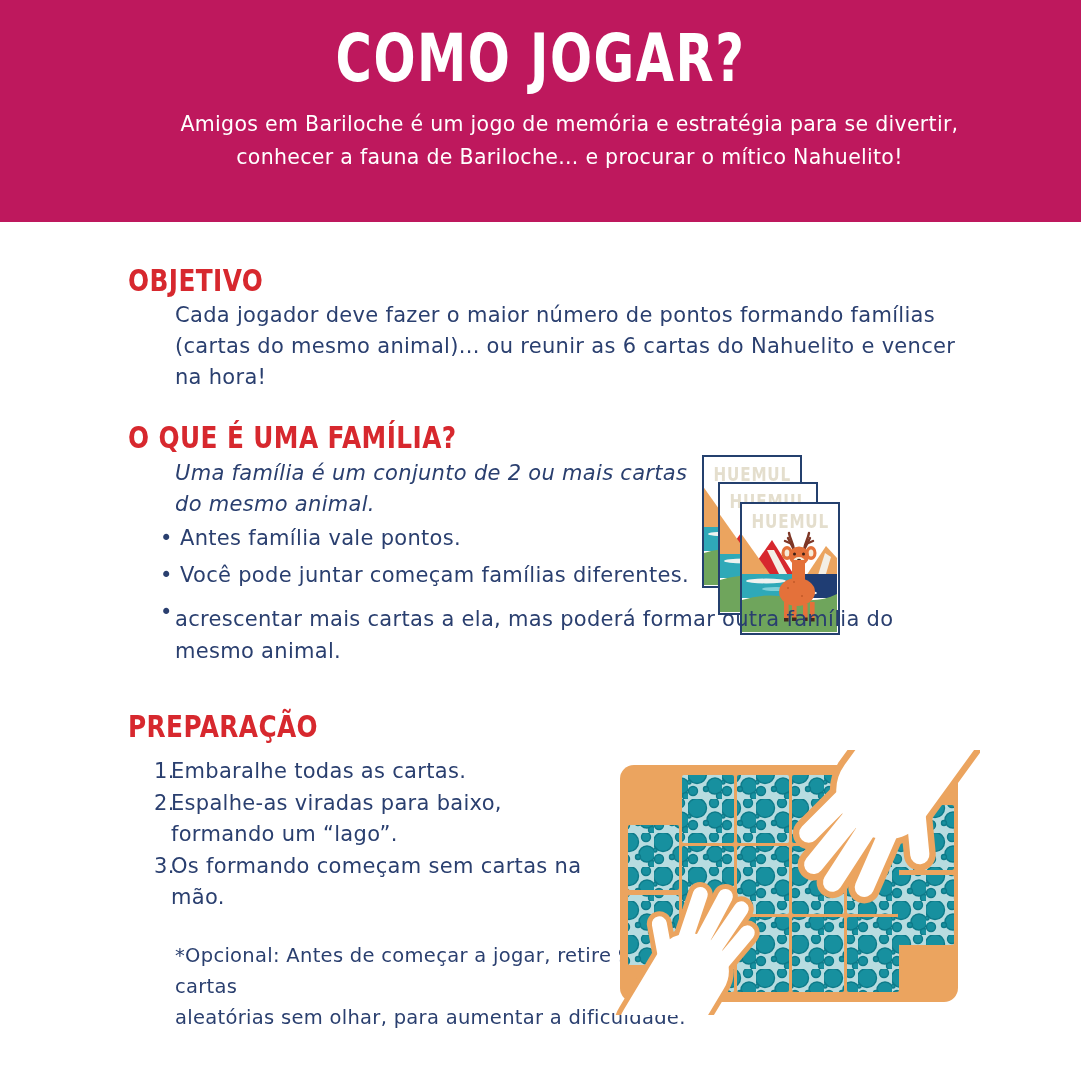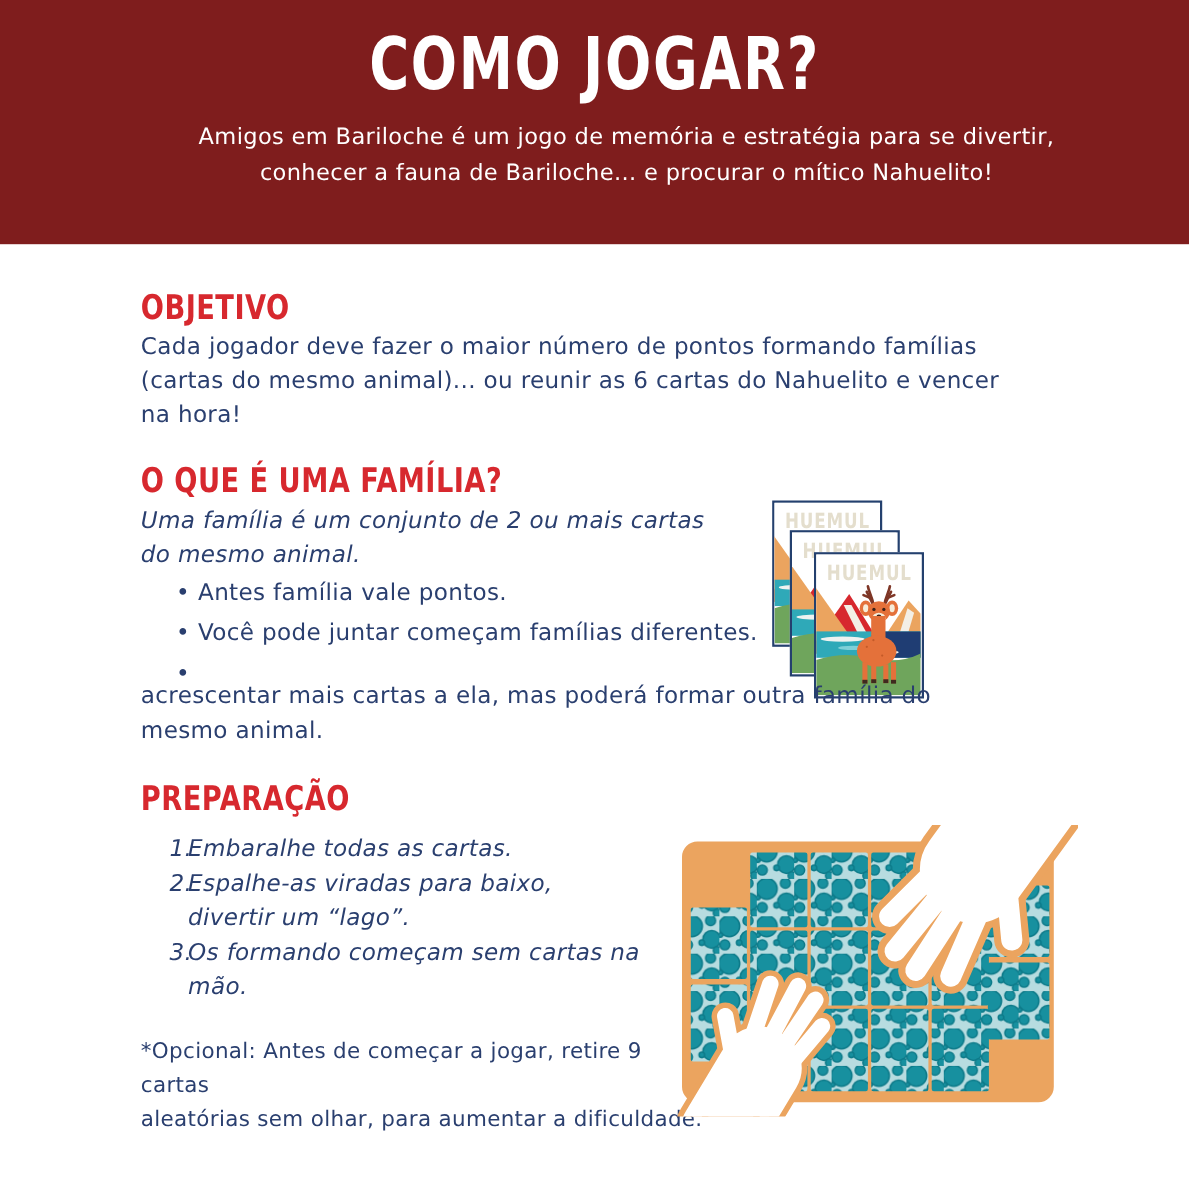--- a/index.html
+++ b/index.html
@@ -5,48 +5,48 @@
   html,body{margin:0;padding:0;}
   body{
     width:1081px;height:1081px;position:relative;overflow:hidden;
     background:#ffffff;
     font-family:"DejaVu Sans",sans-serif;
   }
   .abs{position:absolute;}
   h1,h2,p,ul,ol,li{margin:0;padding:0;}
 
   
-  .banner{left:0;top:0;width:1081px;height:222px;background:#7f1d1d;}
+  .banner{left:0;top:0;width:1081px;height:222px;background:#be185d;}
   .title{
     left:0;top:24px;width:1081px;text-align:center;color:#ffffff;
     font-size:66px;font-weight:bold;letter-spacing:2px;line-height:70px;
     transform:scaleX(.75);white-space:nowrap;
   }
   .subtitle{
     left:0;top:108px;width:1081px;text-align:center;color:#ffffff;
     font-size:20.5px;line-height:33px;letter-spacing:.3px;white-space:pre-line;padding-left:29px;
   }
 
   
   .h2red{
     color:#d7282e;font-size:31px;font-weight:bold;letter-spacing:.5px;
     transform:scaleX(.8);transform-origin:left center;white-space:nowrap;
     display:inline-block;
   }
-  .navy{color:#2a3f6f;}
+  .navy{color:#2a3f6f;margin-left:47px;}
   .bodytext{font-size:21px;line-height:31px;letter-spacing:.3px;white-space:pre-line;}
 
   
   .bullets{list-style:none;left:128px;top:523px;width:640px;}
   .bullets li{position:relative;padding-left:52px;margin-bottom:6px;
     font-size:21px;line-height:31px;letter-spacing:.3px;color:#2a3f6f;}
   .bullets li .dot{position:absolute;left:32px;top:0;}
 
   
-  .steps{list-style:none;counter-reset:step;left:128px;top:756px;width:560px;font-style:italic;}
+  .steps{list-style:none;counter-reset:step;left:128px;top:756px;width:560px;}
   .steps li{position:relative;counter-increment:step;padding-left:43px;
     font-size:21px;line-height:31.5px;letter-spacing:.3px;color:#2a3f6f;white-space:pre-line;}
   .steps li::before{content:counter(step) ".";position:absolute;left:26px;top:0;}
 
   .footnote{left:128px;top:940px;width:520px;font-size:19.5px;line-height:31px;
     letter-spacing:.3px;white-space:pre-line;}
 
   
   .card{
     position:absolute;width:100px;height:133px;background:#ffffff;
@@ -181,30 +181,30 @@
 
 <section class="sec-familia abs">
   <h2 class="abs h2red" style="left:128px;top:419px;">O QUE É UMA FAMÍLIA?</h2>
   <p class="abs navy bodytext" style="left:128px;top:458px;width:620px;font-style:italic;">Uma família é um conjunto de 2 ou mais cartas
 do mesmo animal.</p>
   <ul class="abs bullets">
     <li><span class="dot">•</span><span>Antes família vale pontos.</span></li>
     <li><span class="dot">•</span><span>Você pode juntar começam famílias diferentes.</span></li>
     <li><span class="dot">•</span></li>
   </ul>
-  <p class="abs navy bodytext" style="left:128px;top:616px;width:840px;line-height:32px;">acrescentar mais cartas a ela, mas poderá formar outra família do
+  <p class="abs navy bodytext" style="left:128px;top:603px;width:840px;line-height:32px;">acrescentar mais cartas a ela, mas poderá formar outra família do
 mesmo animal.</p>
 </section>
 
 <section>
   <h2 class="abs h2red" style="left:128px;top:708px;">PREPARAÇÃO</h2>
   <ol class="abs steps">
     <li>Embaralhe todas as cartas.</li>
     <li>Espalhe-as viradas para baixo,
-divertir um “lago”.</li>
+formando um “lago”.</li>
     <li>Os formando começam sem cartas na
 mão.</li>
   </ol>
   <p class="abs navy footnote">*Opcional: Antes de começar a jogar, retire 9 cartas
 aleatórias sem olhar, para aumentar a dificuldade.</p>
 </section>
 
 <svg class="abs board" viewBox="-20 -15 380 265">
 
   <rect x="0" y="0" width="338" height="237" rx="14" fill="#eba45f"></rect>

